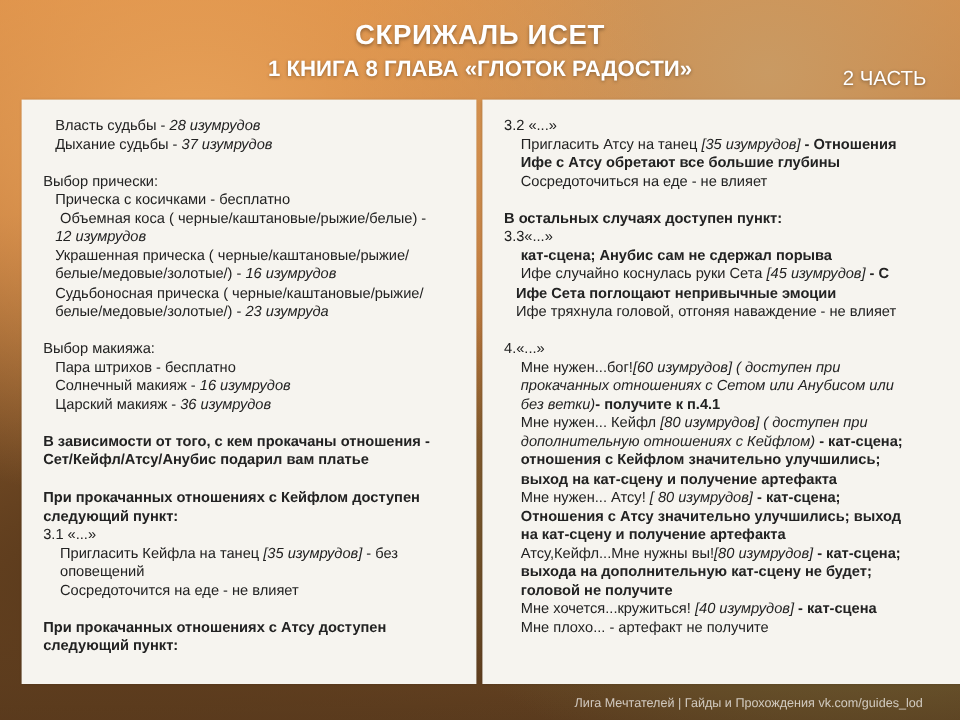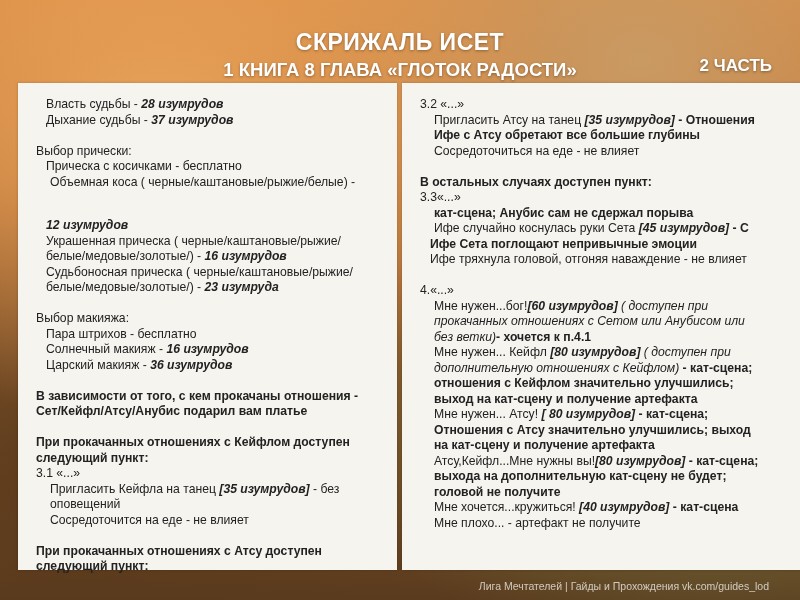--- a/index.html
+++ b/index.html
@@ -6,33 +6,33 @@
   body {
     width: 800px; height: 600px; overflow: hidden; position: relative;
     font-family: "Liberation Sans", sans-serif;
     background:
       radial-gradient(ellipse at 20% 20%, #e9a35a 0%, rgba(233,163,90,0) 45%),
       radial-gradient(ellipse at 80% 10%, #c99a63 0%, rgba(201,154,99,0) 40%),
       radial-gradient(ellipse at 90% 70%, #6b6a3a 0%, rgba(107,106,58,0) 40%),
       radial-gradient(ellipse at 10% 80%, #5a3a1c 0%, rgba(90,58,28,0) 45%),
       linear-gradient(180deg, #d98a42 0%, #b56e34 35%, #8a5a2c 70%, #5a3b1e 100%);
   }
-  .title-block { position: absolute; top: 27px; left: 0; width: 800px; text-align: center; color: #fff; text-shadow: 0 1px 3px rgba(0,0,0,0.35); }
+  .title-block { position: absolute; top: 14px; left: 0; width: 800px; text-align: center; color: #fff; text-shadow: 0 1px 3px rgba(0,0,0,0.35); }
   .title-main { font-size: 23px; font-weight: bold; letter-spacing: 0.5px; line-height: 30px; }
   .title-sub { font-size: 18.5px; font-weight: bold; line-height: 26px; }
-  .part-label { position: absolute; top: 56px; right: 28px; color: #fff; font-size: 17px; font-weight: bold; text-shadow: 0 1px 3px rgba(0,0,0,0.4); }
+  .part-label { position: absolute; top: 56px; right: 28px; color: #fff; font-size: 17px; font-weight: normal; text-shadow: 0 1px 3px rgba(0,0,0,0.4); }
   .panel { position: absolute; top: 83px; height: 487px; background: #f6f4ef; box-shadow: 0 0 3px rgba(0,0,0,0.2); box-sizing: border-box; padding: 14px 0 0 18px; }
   .panel.left { left: 18px; width: 379px; }
   .panel.right { left: 402px; width: 456px; }
   .line { font-size: 12.2px; line-height: 15.5px; color: #222; white-space: nowrap; }
   .i1 { padding-left: 10px; }
   .i2 { padding-left: 14px; }
   .gap { height: 15.5px; }
   .b { font-weight: bold; }
-  .bi { font-weight: bold; font-style: italic; margin-top: 28px; }
+  .bi { font-weight: normal; font-style: italic; }
   .it { font-style: italic; }
   .footer { position: absolute; right: 31px; bottom: 8px; font-size: 10.5px; color: rgba(255,255,255,0.7); }
 </style>
 </head>
 <body>
 
 <div class="title-block">
   <div class="title-main">СКРИЖАЛЬ ИСЕТ</div>
   <div class="title-sub">1 КНИГА 8 ГЛАВА «ГЛОТОК РАДОСТИ»</div>
 </div>
@@ -79,21 +79,21 @@
   <div class="line b">В остальных случаях доступен пункт:</div>
   <div class="line">3.3«...»</div>
   <div class="line i2 b">кат-сцена; Анубис сам не сдержал порыва</div>
   <div class="line i2"><span>Ифе случайно коснулась руки Сета </span><span class="bi">[45 изумрудов]</span><span class="b"> - С</span></div>
   <div class="line i1 b">Ифе Сета поглощают непривычные эмоции</div>
   <div class="line i1">Ифе тряхнула головой, отгоняя наваждение  - не влияет</div>
   <div class="gap"></div>
   <div class="line">4.«...»</div>
   <div class="line i2"><span>Мне нужен...бог!</span><span class="bi">[60 изумрудов]</span><span class="it"> ( доступен при</span></div>
   <div class="line i2 it">прокачанных отношениях с Сетом или Анубисом или</div>
-  <div class="line i2"><span class="it"> без ветки)</span><span class="b">- хочется к п.4.1</span></div>
+  <div class="line i2"><span class="it"> без ветки)</span><span class="b">- получите к п.4.1</span></div>
   <div class="line i2"><span>Мне нужен... Кейфл </span><span class="bi">[80 изумрудов]</span><span class="it"> ( доступен при</span></div>
   <div class="line i2"><span class="it">дополнительную отношениях с Кейфлом)</span><span class="b"> - кат-сцена;</span></div>
   <div class="line i2 b">отношения с Кейфлом значительно улучшились;</div>
   <div class="line i2 b">выход на кат-сцену и получение артефакта</div>
   <div class="line i2"><span>Мне нужен... Атсу! </span><span class="bi">[ 80 изумрудов]</span><span class="b"> - кат-сцена;</span></div>
   <div class="line i2 b">Отношения с Атсу значительно улучшились; выход</div>
   <div class="line i2 b">на кат-сцену и получение артефакта</div>
   <div class="line i2"><span>Атсу,Кейфл...Мне нужны вы!</span><span class="bi">[80 изумрудов]</span><span class="b"> - кат-сцена;</span></div>
   <div class="line i2 b">выхода на дополнительную кат-сцену не будет;</div>
   <div class="line i2 b">головой не получите</div>

